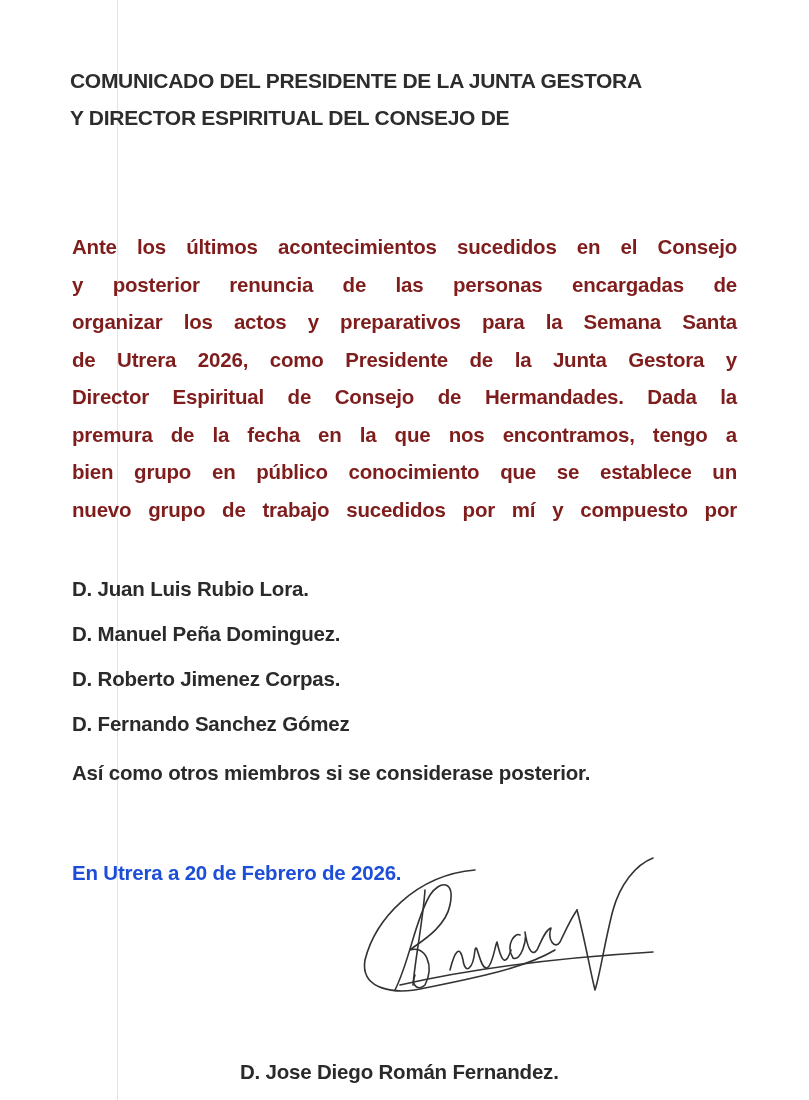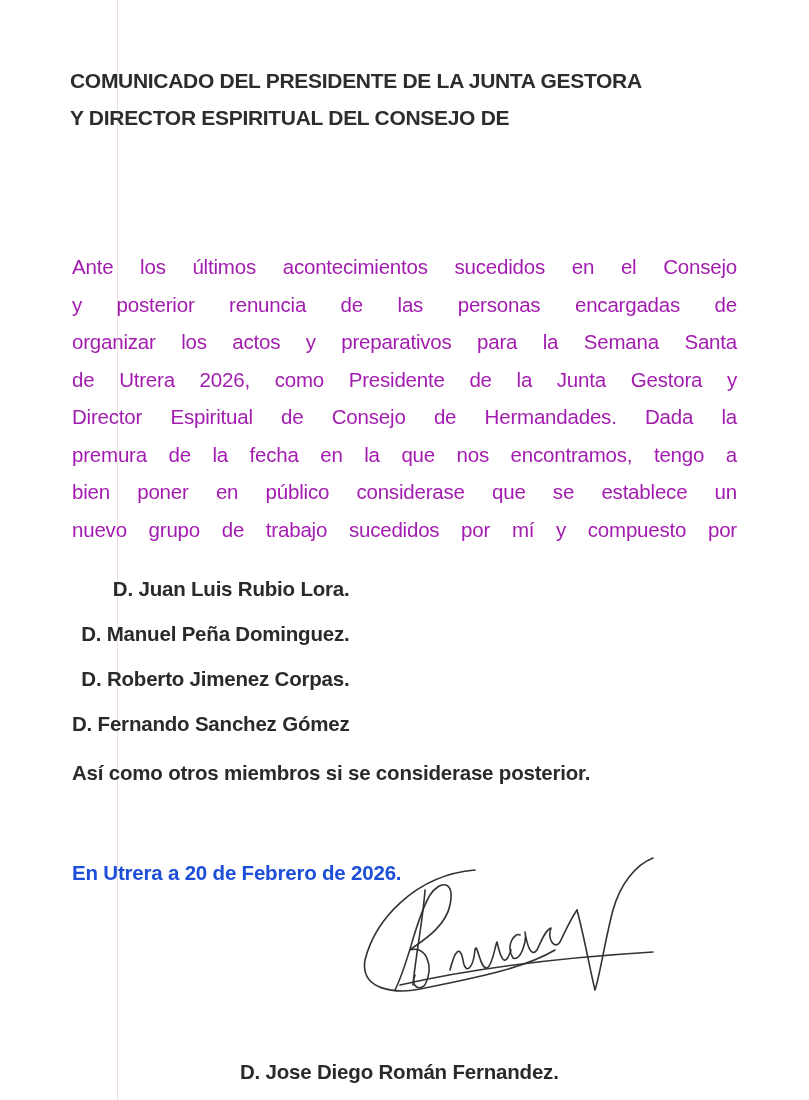--- a/index.html
+++ b/index.html
@@ -32,43 +32,42 @@
       font-weight: bold;
       line-height: 37px;
       letter-spacing: -0.3px;
       color: #2d2d2d;
     }
     .title div { white-space: nowrap; }
     .body-text {
       position: absolute;
       left: 72px;
       width: 665px;
-      top: 248px;
+      top: 228px;
       font-size: 20.5px;
-      font-weight: normal;
+      font-weight: bold;
       line-height: 37.5px;
       text-align: justify;
-      color: #a21caf;
+      color: #7f1d1d;
       letter-spacing: -0.2px;
     }
     .body-line {
       display: block;
       text-align: justify;
       text-align-last: justify;
       white-space: nowrap;
     }
     .members {
       position: absolute;
       left: 72px;
       top: 566px;
       font-size: 20.5px;
       font-weight: bold;
       color: #2a2a2a;
       letter-spacing: -0.2px;
-      text-align: right;
     }
     .member {
       height: 45px;
       line-height: 45px;
       white-space: nowrap;
     }
     .closing {
       position: absolute;
       left: 72px;
       top: 758px;
@@ -120,21 +119,21 @@
   <div>Y DIRECTOR ESPIRITUAL DEL CONSEJO DE</div>
 </div>
 
 <div class="body-text">
   <span class="body-line">Ante los últimos acontecimientos sucedidos en el Consejo</span>
   <span class="body-line">y posterior renuncia de las personas encargadas de</span>
   <span class="body-line">organizar los actos y preparativos para la Semana Santa</span>
   <span class="body-line">de Utrera 2026, como Presidente de la Junta Gestora y</span>
   <span class="body-line">Director Espiritual de Consejo de Hermandades. Dada la</span>
   <span class="body-line">premura de la fecha  en la que nos encontramos,  tengo a</span>
-  <span class="body-line">bien poner en público considerase que se establece un</span>
+  <span class="body-line">bien grupo en público conocimiento que se establece un</span>
   <span class="body-line">nuevo grupo de trabajo sucedidos por mí y compuesto por</span>
 </div>
 
 <div class="members">
   <div class="member">D. Juan Luis Rubio Lora.</div>
   <div class="member">D. Manuel Peña Dominguez.</div>
   <div class="member">D. Roberto Jimenez Corpas.</div>
   <div class="member">D. Fernando Sanchez Gómez</div>
 </div>
 

